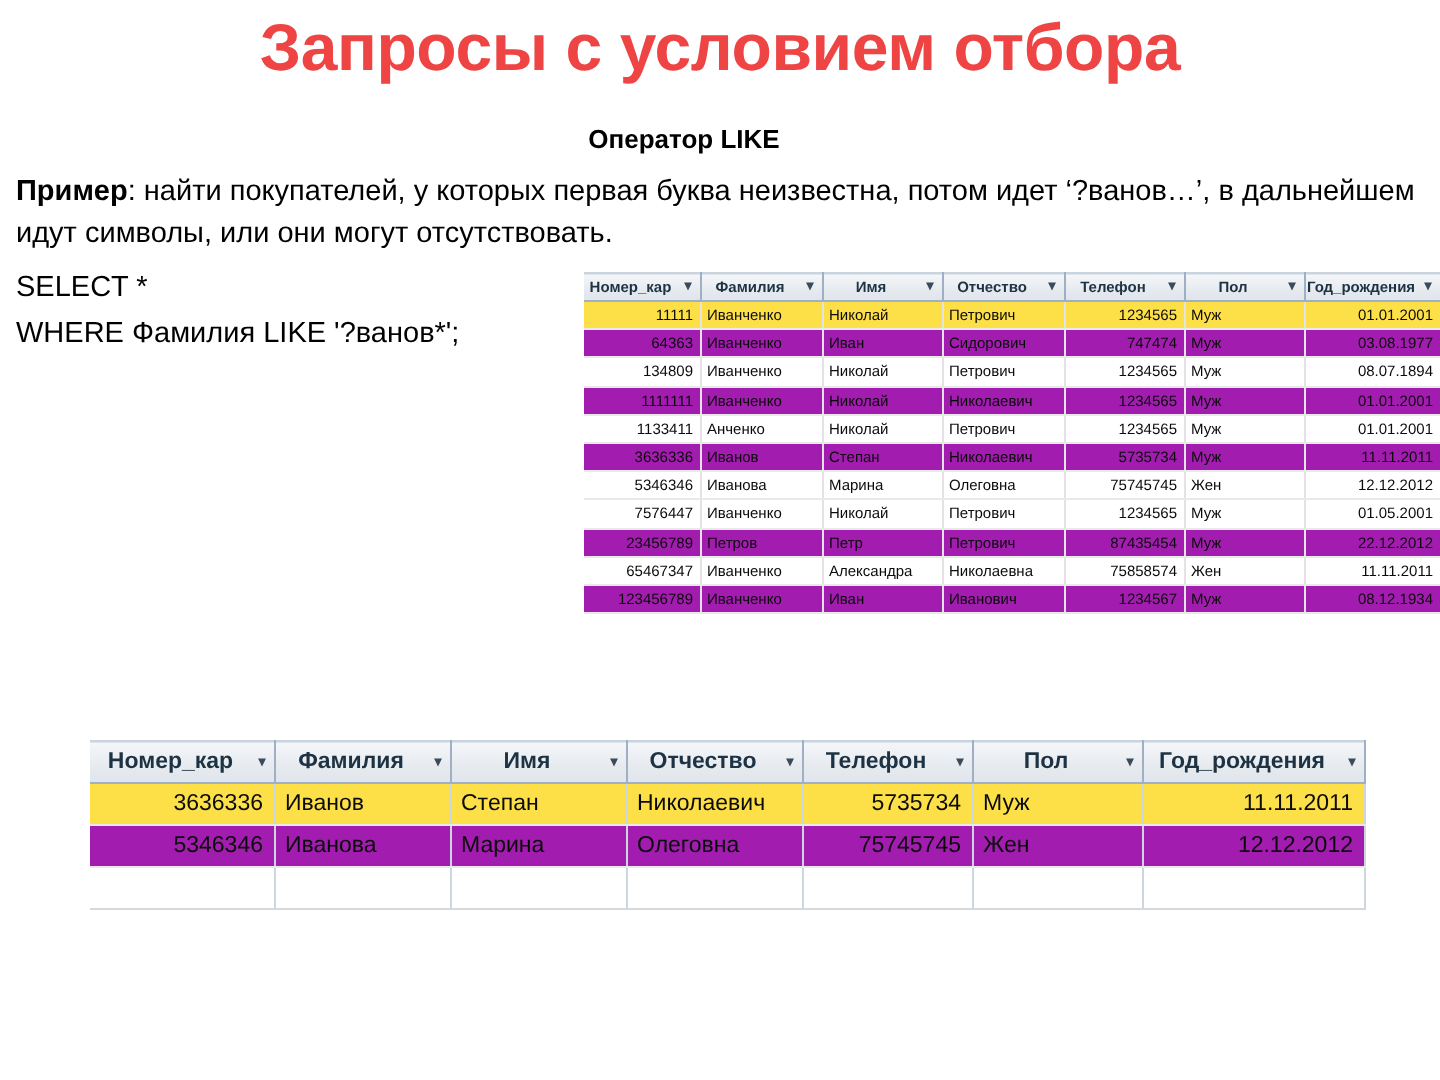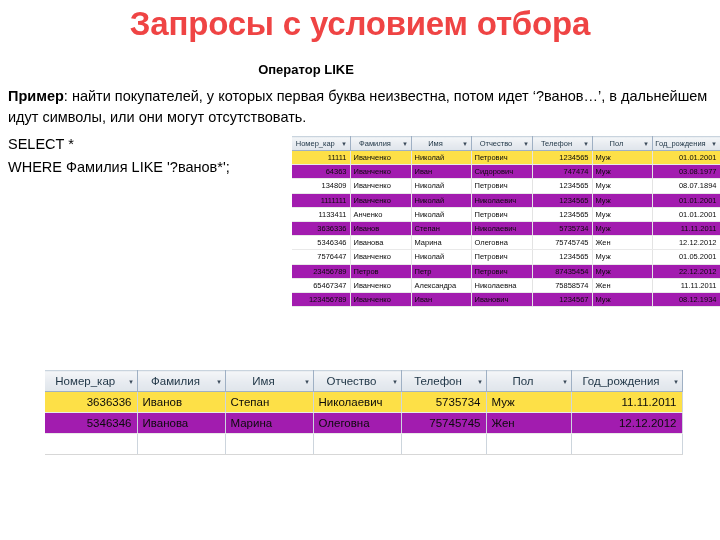--- a/index.html
+++ b/index.html
@@ -34,20 +34,21 @@
   .subtitle {
     position: absolute;
     left: 0;
     top: 62px;
     width: 612px;
     text-align: center;
     font-size: 13px;
     font-weight: bold;
     color: #000000;
     line-height: 16px;
+    padding-left: 36px;
   }
 
   
   .example-para {
     position: absolute;
     left: 8px;
     top: 86px;
     width: 706px;
     font-size: 14.5px;
     color: #000000;
@@ -86,21 +87,21 @@
     white-space: nowrap;
   }
 
   
   .ds-table th {
     background: linear-gradient(to bottom, #f4f6f8 0%, #e7ebf0 55%, #dfe5eb 100%);
     border-right: 1px solid #9fb0c4;
     border-bottom: 1px solid #9fb0c4;
     border-top: 1px solid #c9d4de;
     color: #1d3344;
-    font-weight: normal;
+    font-weight: bold;
     position: relative;
     text-align: center;
   }
   .ds-table th .hdr-inner {
     display: flex;
     align-items: center;
     justify-content: center;
     height: 100%;
     width: 100%;
     position: relative;

